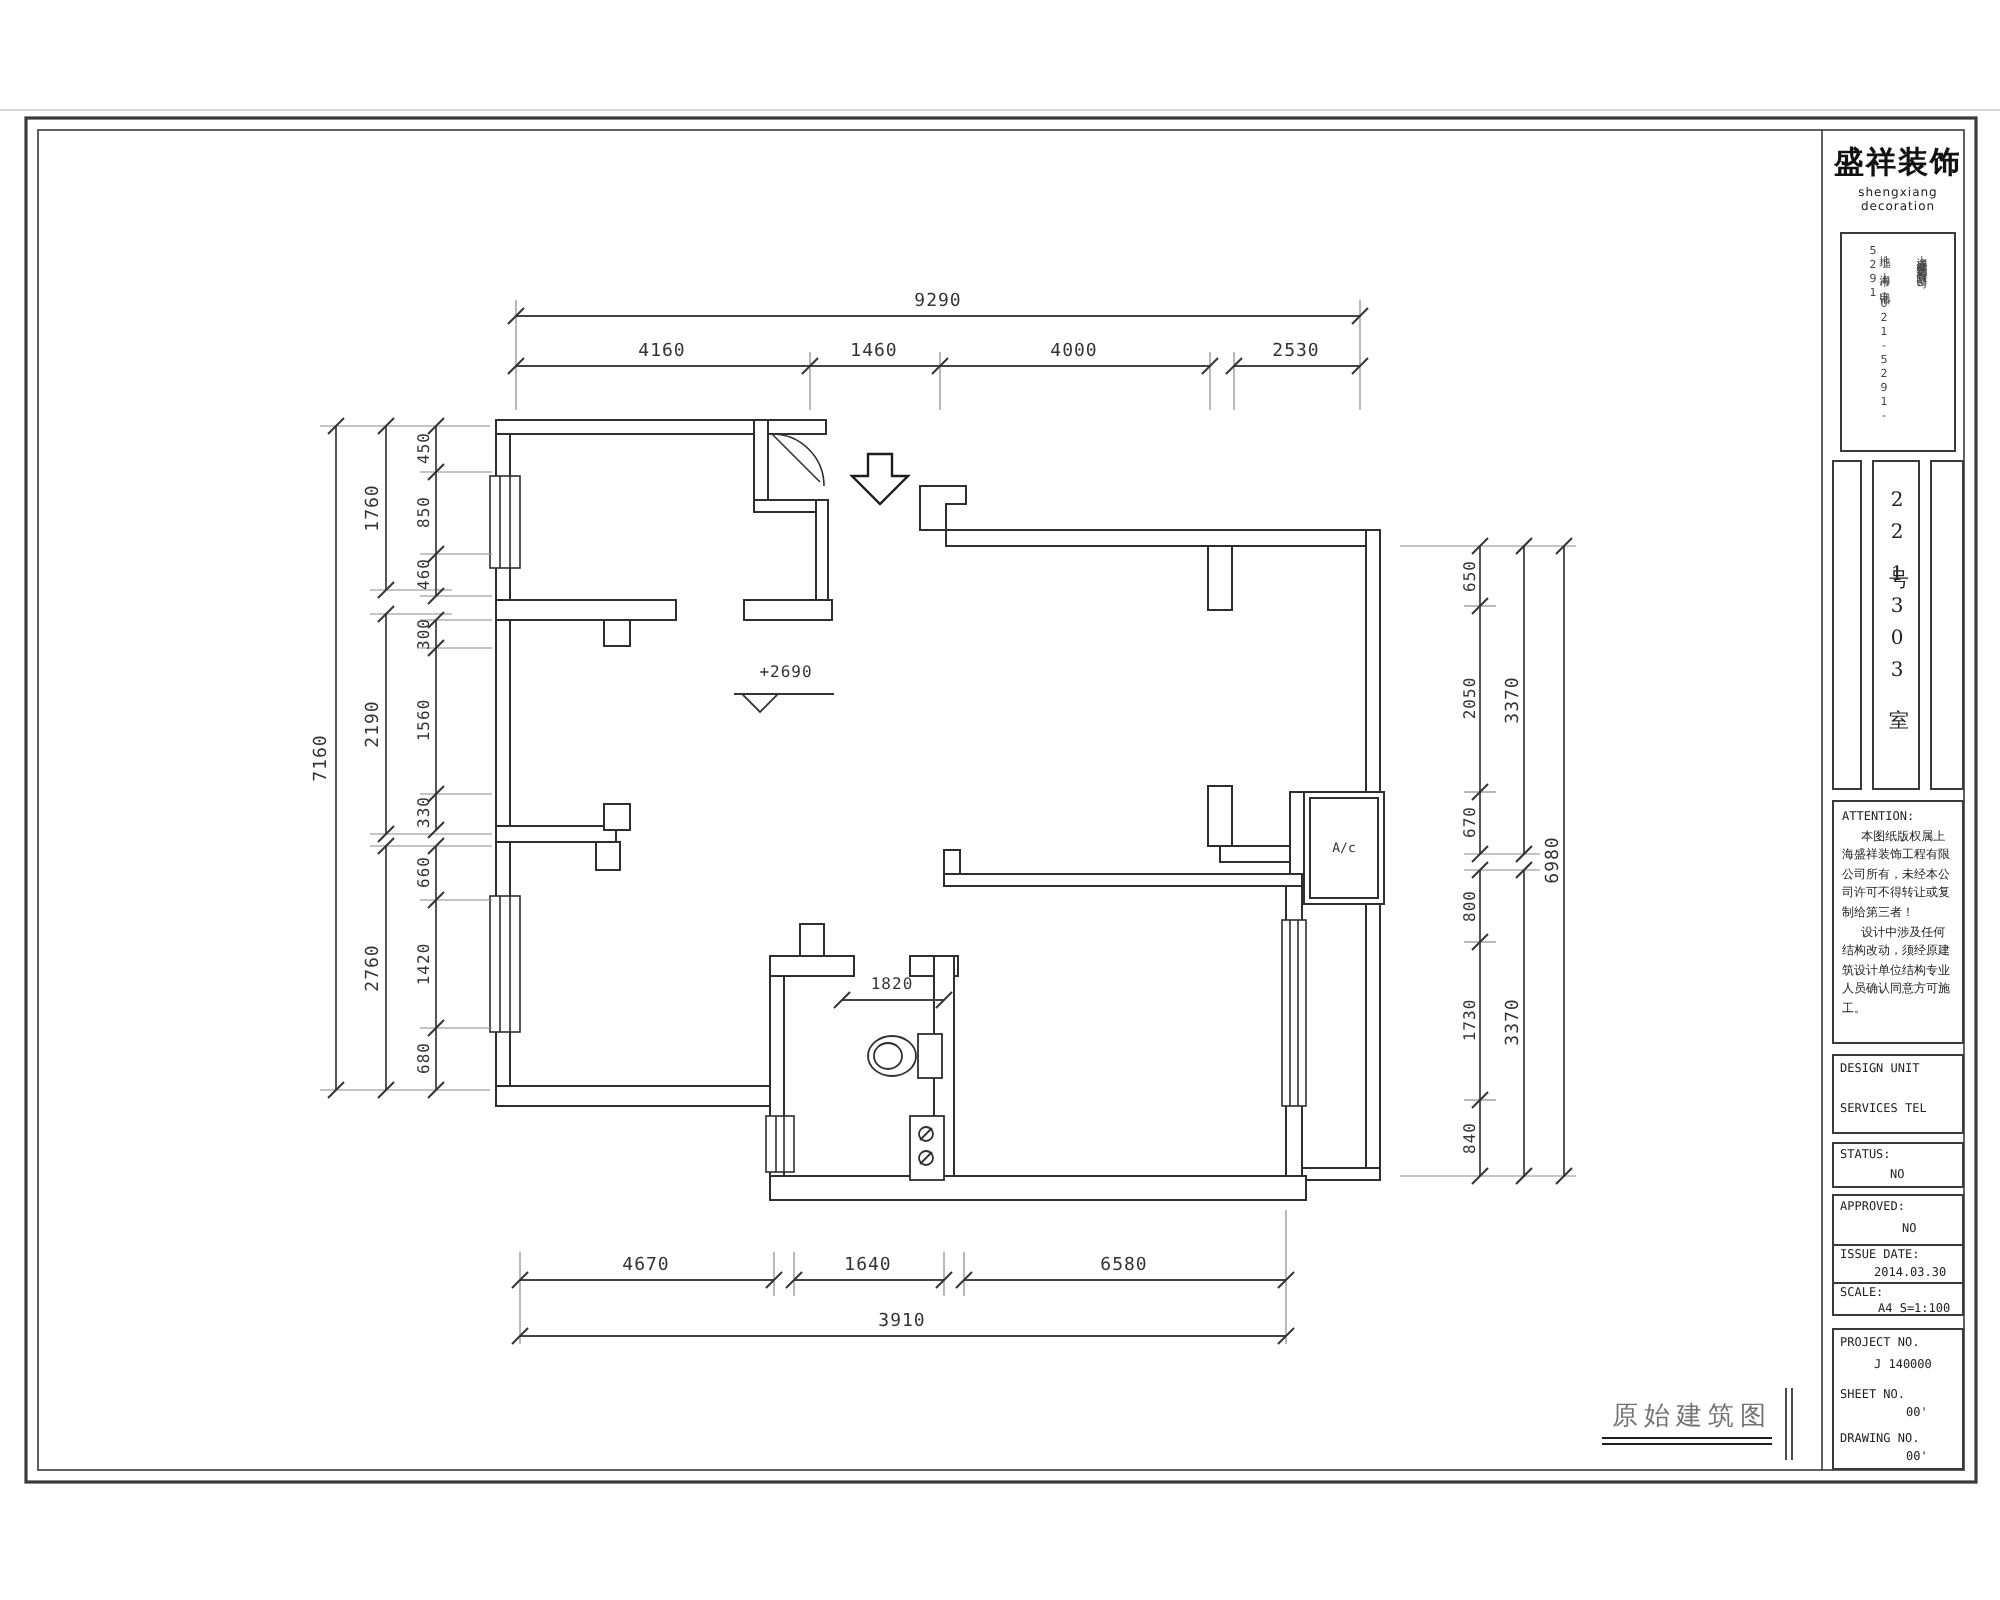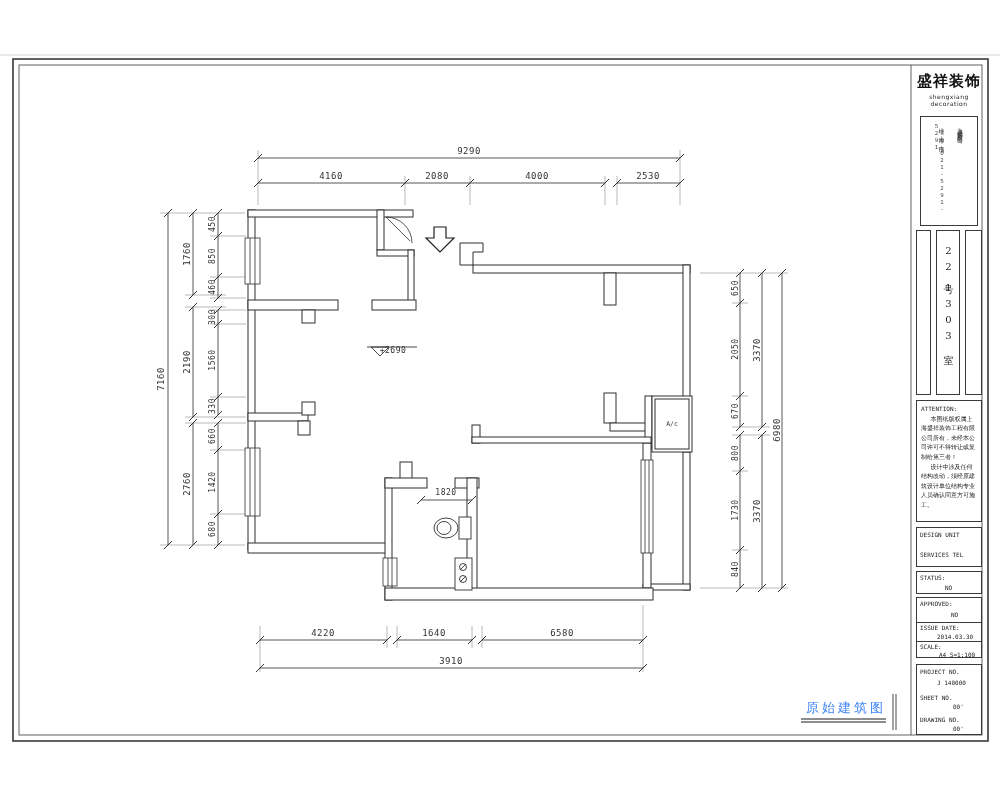--- a/index.html
+++ b/index.html
@@ -20,21 +20,21 @@
   .vtxt{writing-mode:vertical-rl;text-orientation:upright;position:absolute;top:6px;
         font-size:5.5px;color:#444;letter-spacing:1px;line-height:1;}
   .roomv{writing-mode:vertical-rl;text-orientation:upright;font-family:"DejaVu Serif",serif;
          font-size:10px;letter-spacing:5px;color:#222;margin:14px auto 0 auto;}
   .att{font-size:6px;line-height:1.6;color:#222;padding:3px 4px;box-sizing:border-box;}
   .att p{margin:0;text-indent:1.6em;}
   .att .hd{text-indent:0;font-family:"DejaVu Sans Mono",monospace;font-size:6px;}
   .fld{font-family:"DejaVu Sans Mono",monospace;font-size:6px;color:#222;
        position:absolute;white-space:nowrap;}
   .title-cn{position:absolute;left:806px;top:699px;font-family:"DejaVu Serif",serif;
-            font-size:13px;letter-spacing:3px;color:#3b82f6;}
+            font-size:13px;letter-spacing:3px;color:#737373;}
 </style>
 </head>
 <body>
 
 <div class="sheet">
 
   <svg width="1000" height="800" viewBox="0 0 1000 800" style="position:absolute;left:0;top:0">
 
     <line x1="0" y1="55" x2="1000" y2="55" stroke="#d6d6d6" stroke-width="1"></line>
 
@@ -247,25 +247,25 @@
     <g stroke="#1d1d1d" stroke-width="1">
       <line x1="801" y1="719" x2="886" y2="719"></line>
       <line x1="801" y1="722" x2="886" y2="722"></line>
       <line x1="893" y1="694" x2="893" y2="730" stroke-width="0.8"></line>
       <line x1="896" y1="694" x2="896" y2="730" stroke-width="0.8"></line>
     </g>
   </svg>
 
   <span class="lbl" style="left:469px;top:151px">9290</span>
   <span class="lbl" style="left:331px;top:176px">4160</span>
-  <span class="lbl" style="left:437px;top:176px">2080</span>
+  <span class="lbl" style="left:437px;top:176px">1460</span>
   <span class="lbl" style="left:537px;top:176px">4000</span>
   <span class="lbl" style="left:648px;top:176px">2530</span>
 
-  <span class="lbl" style="left:323px;top:633px">4220</span>
+  <span class="lbl" style="left:323px;top:633px">4670</span>
   <span class="lbl" style="left:434px;top:633px">1640</span>
   <span class="lbl" style="left:562px;top:633px">6580</span>
   <span class="lbl" style="left:451px;top:661px">3910</span>
 
   <span class="lblv" style="left:161px;top:379px">7160</span>
   <span class="lblv" style="left:187px;top:254px">1760</span>
   <span class="lblv" style="left:187px;top:362px">2190</span>
   <span class="lblv" style="left:187px;top:484px">2760</span>
   <span class="lblv sm" style="left:212px;top:224px">450</span>
   <span class="lblv sm" style="left:212px;top:256px">850</span>
@@ -281,21 +281,21 @@
   <span class="lblv sm" style="left:735px;top:349px">2050</span>
   <span class="lblv sm" style="left:735px;top:411px">670</span>
   <span class="lblv sm" style="left:735px;top:453px">800</span>
   <span class="lblv sm" style="left:735px;top:510px">1730</span>
   <span class="lblv sm" style="left:735px;top:569px">840</span>
   <span class="lblv" style="left:757px;top:350px">3370</span>
   <span class="lblv" style="left:757px;top:511px">3370</span>
   <span class="lblv" style="left:777px;top:430px">6980</span>
 
   <span class="lbl sm" style="left:446px;top:492px">1820</span>
-  <span class="lbl sm" style="left:393px;top:350px">+2690</span>
+  <span class="lbl sm" style="left:393px;top:336px">+2690</span>
   <span class="lbl tiny" style="left:672px;top:424px">A/c</span>
 
   <div class="brand-cn">盛祥装饰</div>
   <div class="brand-en">shengxiang decoration</div>
 
   <div class="tb" style="left:920px;top:116px;width:58px;height:110px">
     <span class="vtxt" style="left:36px">上海盛祥装饰工程有限公司</span>
     <span class="vtxt" style="left:12px">地址：上海市　电话：021-5291-5291</span>
   </div>
 

